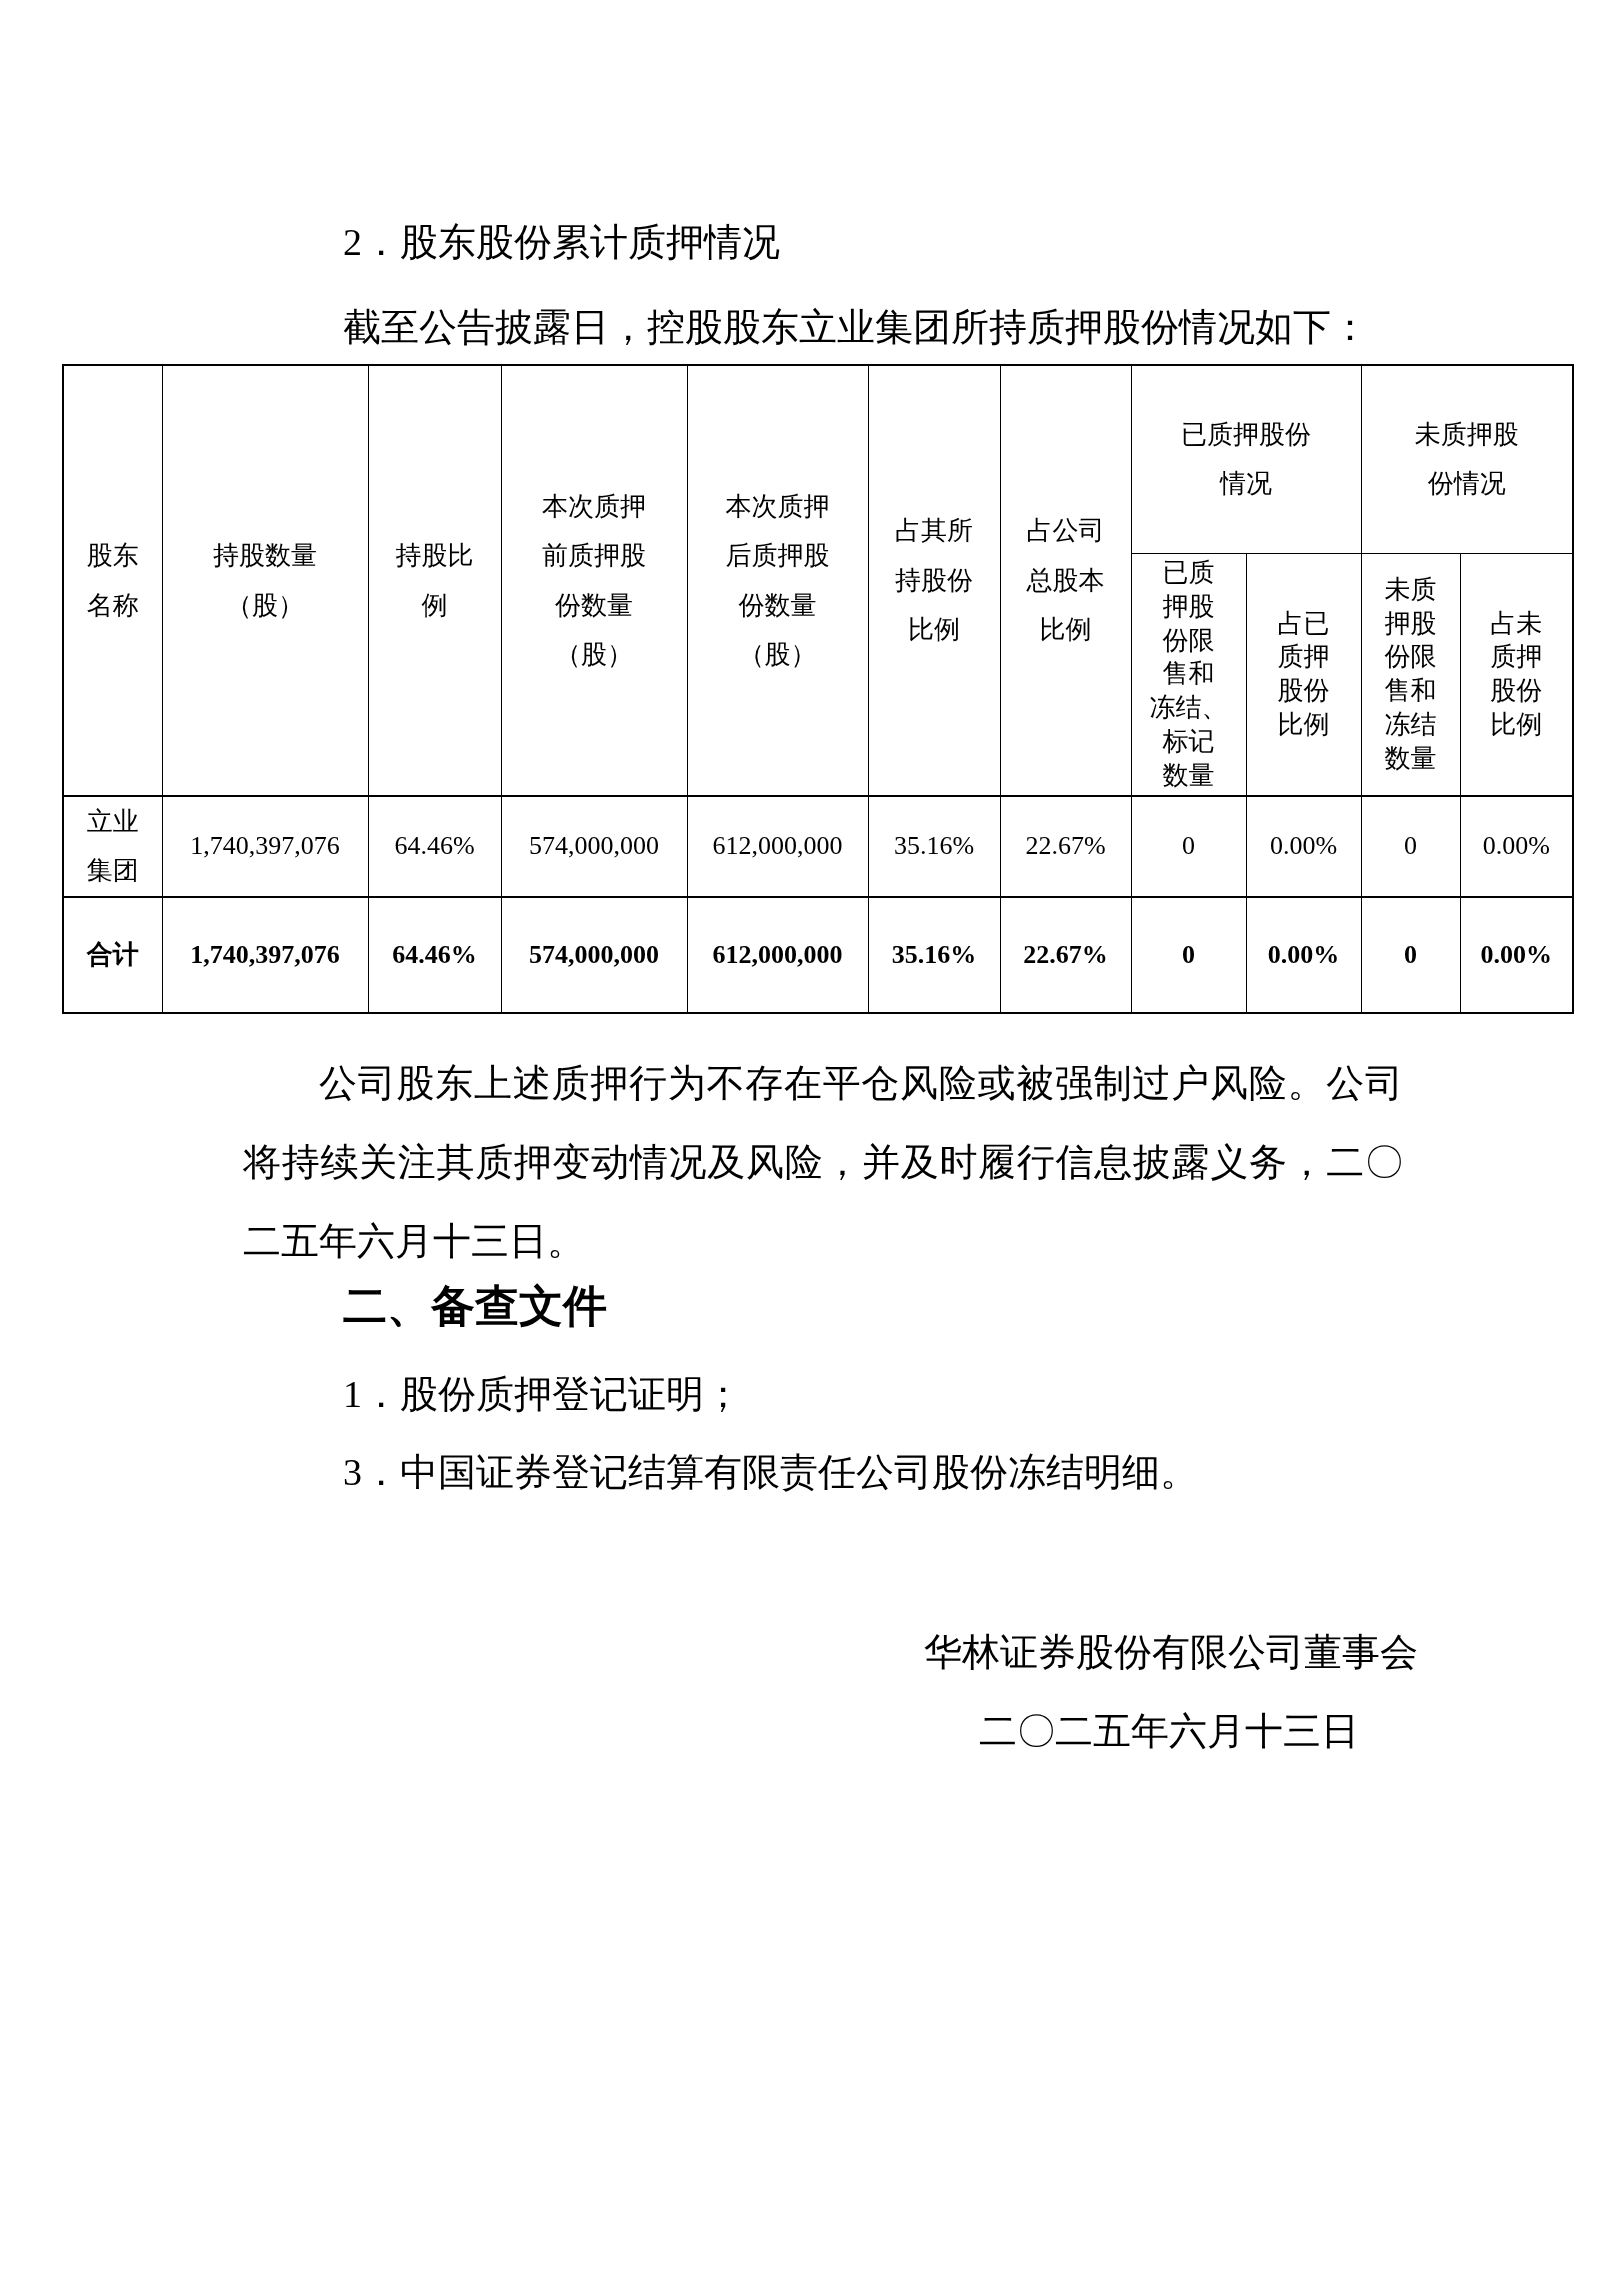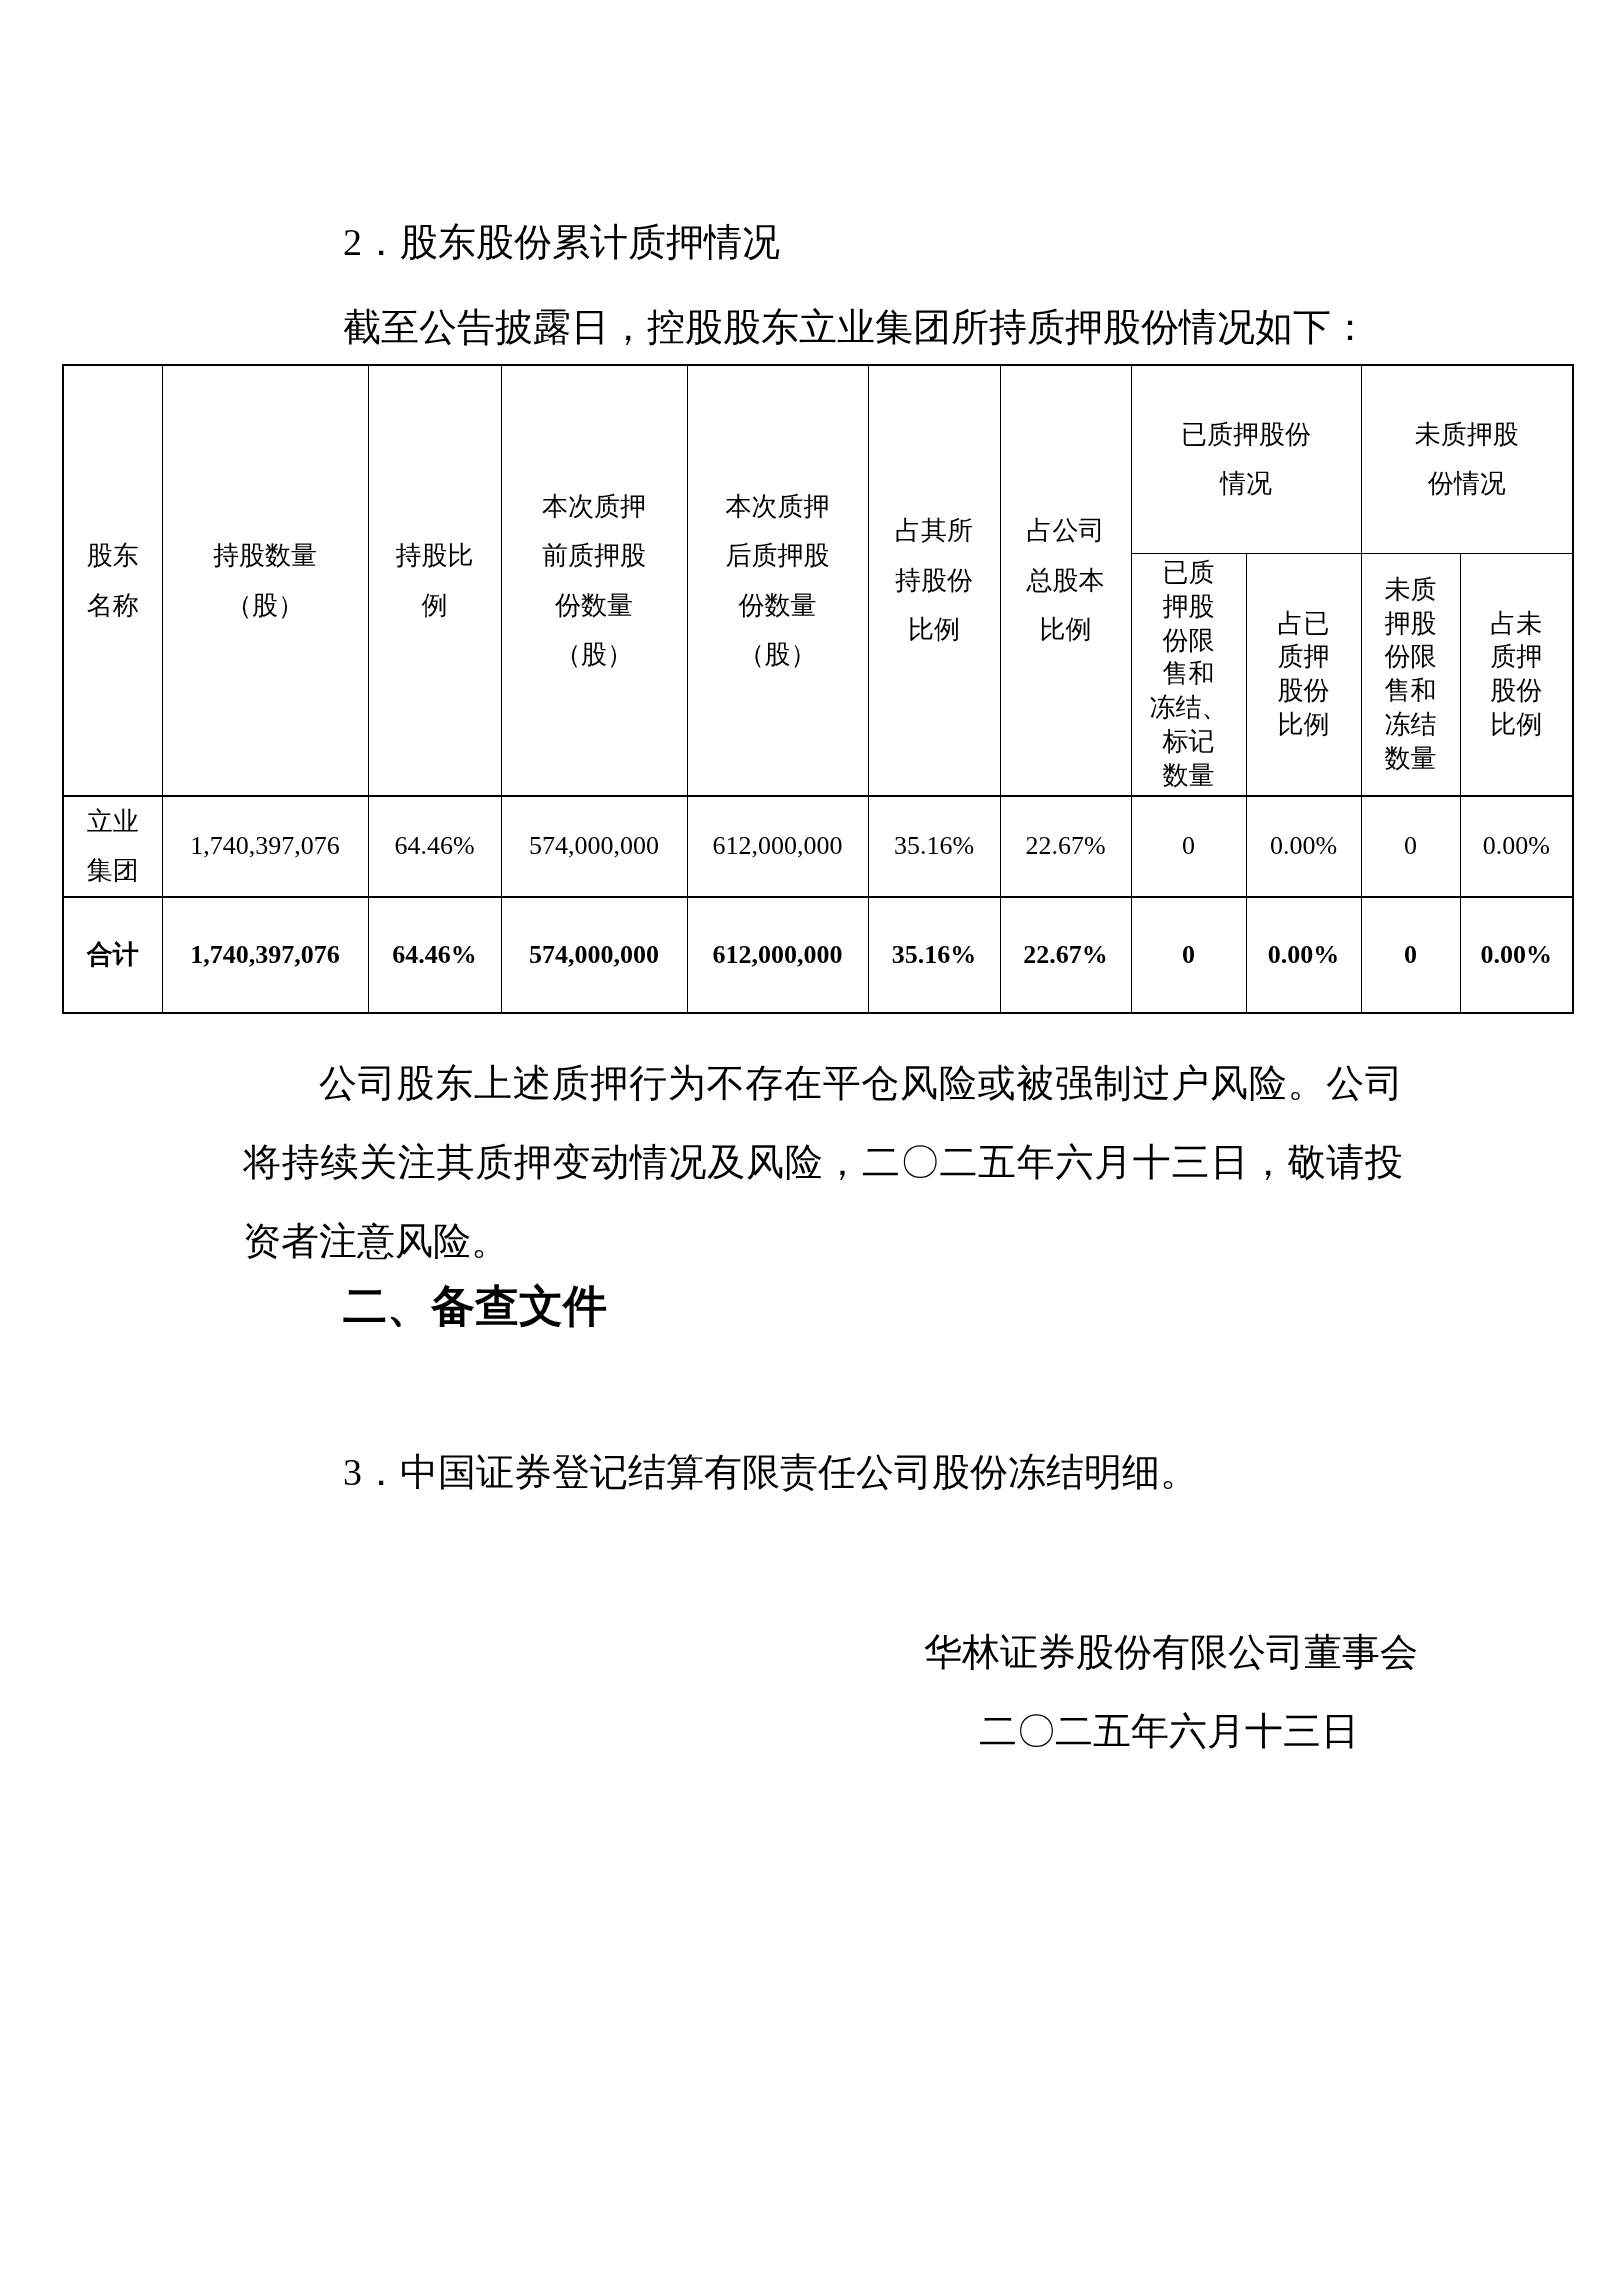--- a/index.html
+++ b/index.html
@@ -158,24 +158,25 @@
       <td>35.16%</td>
       <td>22.67%</td>
       <td>0</td>
       <td>0.00%</td>
       <td>0</td>
       <td>0.00%</td>
     </tr>
   </tbody>
     </table>
 
-  <p class="abs bodypara">公司股东上述质押行为不存在平仓风险或被强制过户风险。公司将持续关注其质押变动情况及风险，二〇二五年六月十三日，敬请投资者注意风险。</p>
+  <p class="abs bodypara">公司股东上述质押行为不存在平仓风险或被强制过户风险。公司将持续关注其质押变动情况及风险，并及时履行信息披露义务，二〇二五年六月十三日。</p>
 
   <div class="abs docs-title">二、备查文件</div>
 
+  <div class="abs doc-item1">1．股份质押登记证明；</div>
 
   <div class="abs doc-item2">3．中国证券登记结算有限责任公司股份冻结明细。</div>
 
   <div class="abs date">二〇二五年六月十三日</div>
 
   <div class="abs sig">华林证券股份有限公司董事会</div>
 
 </div>
 
 

